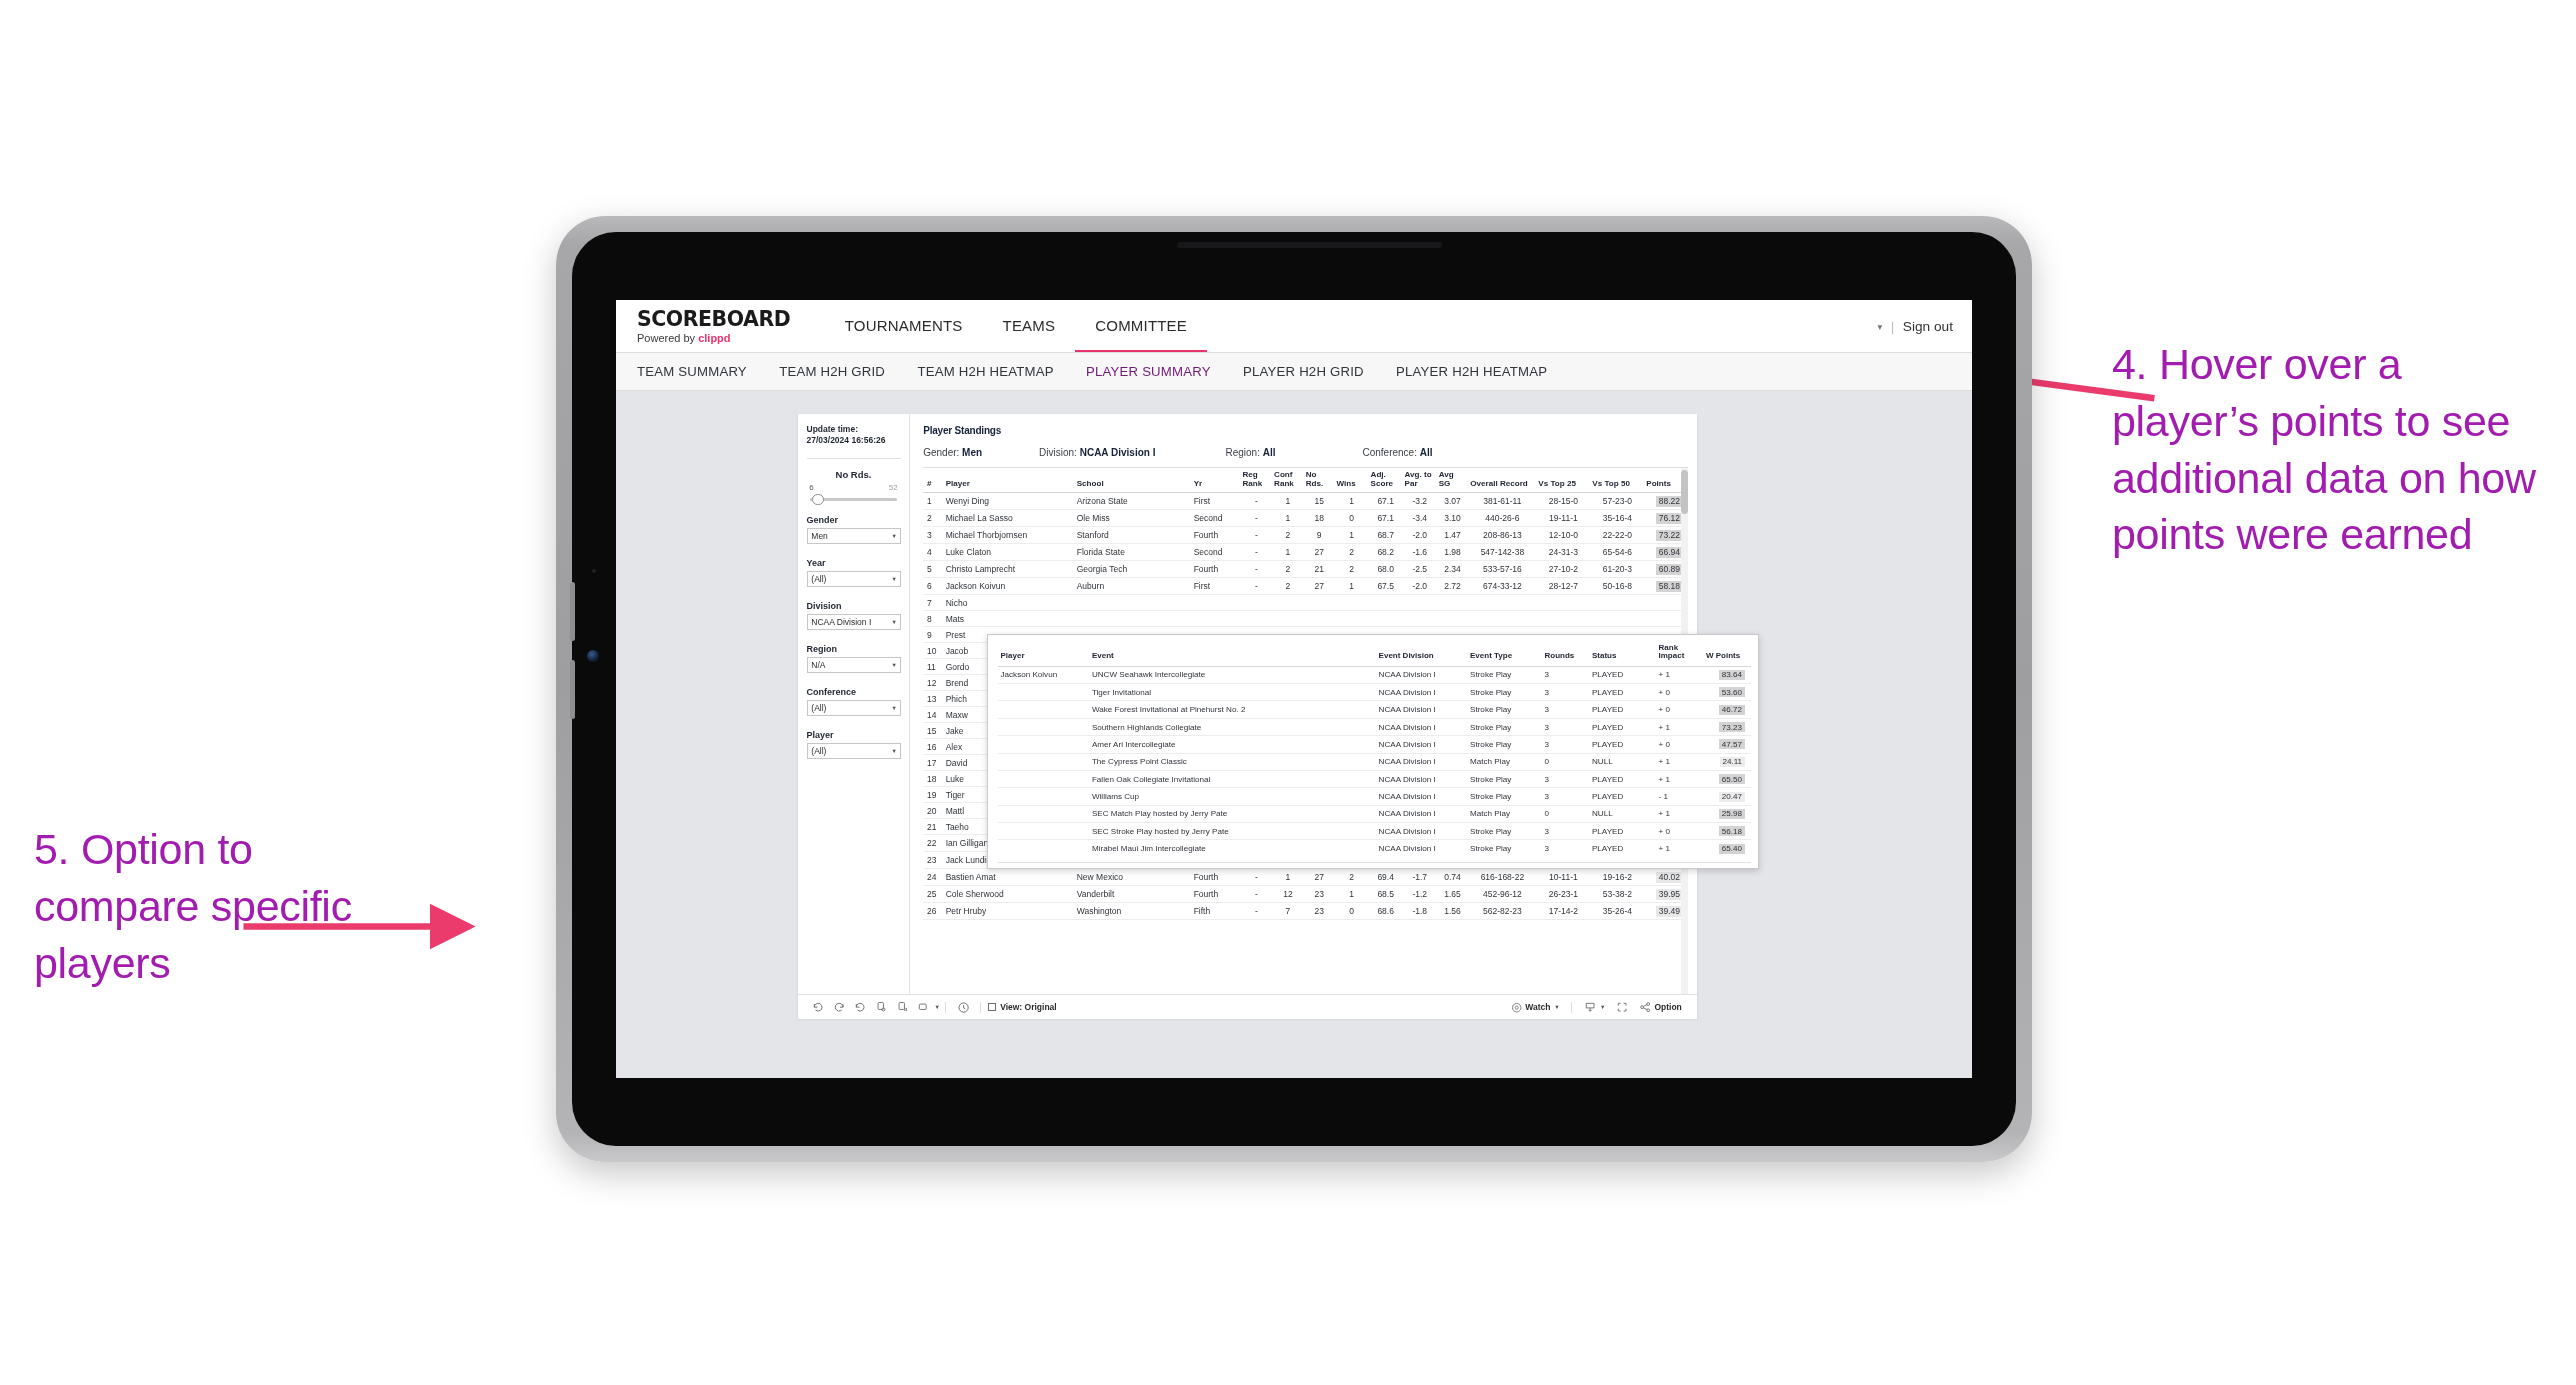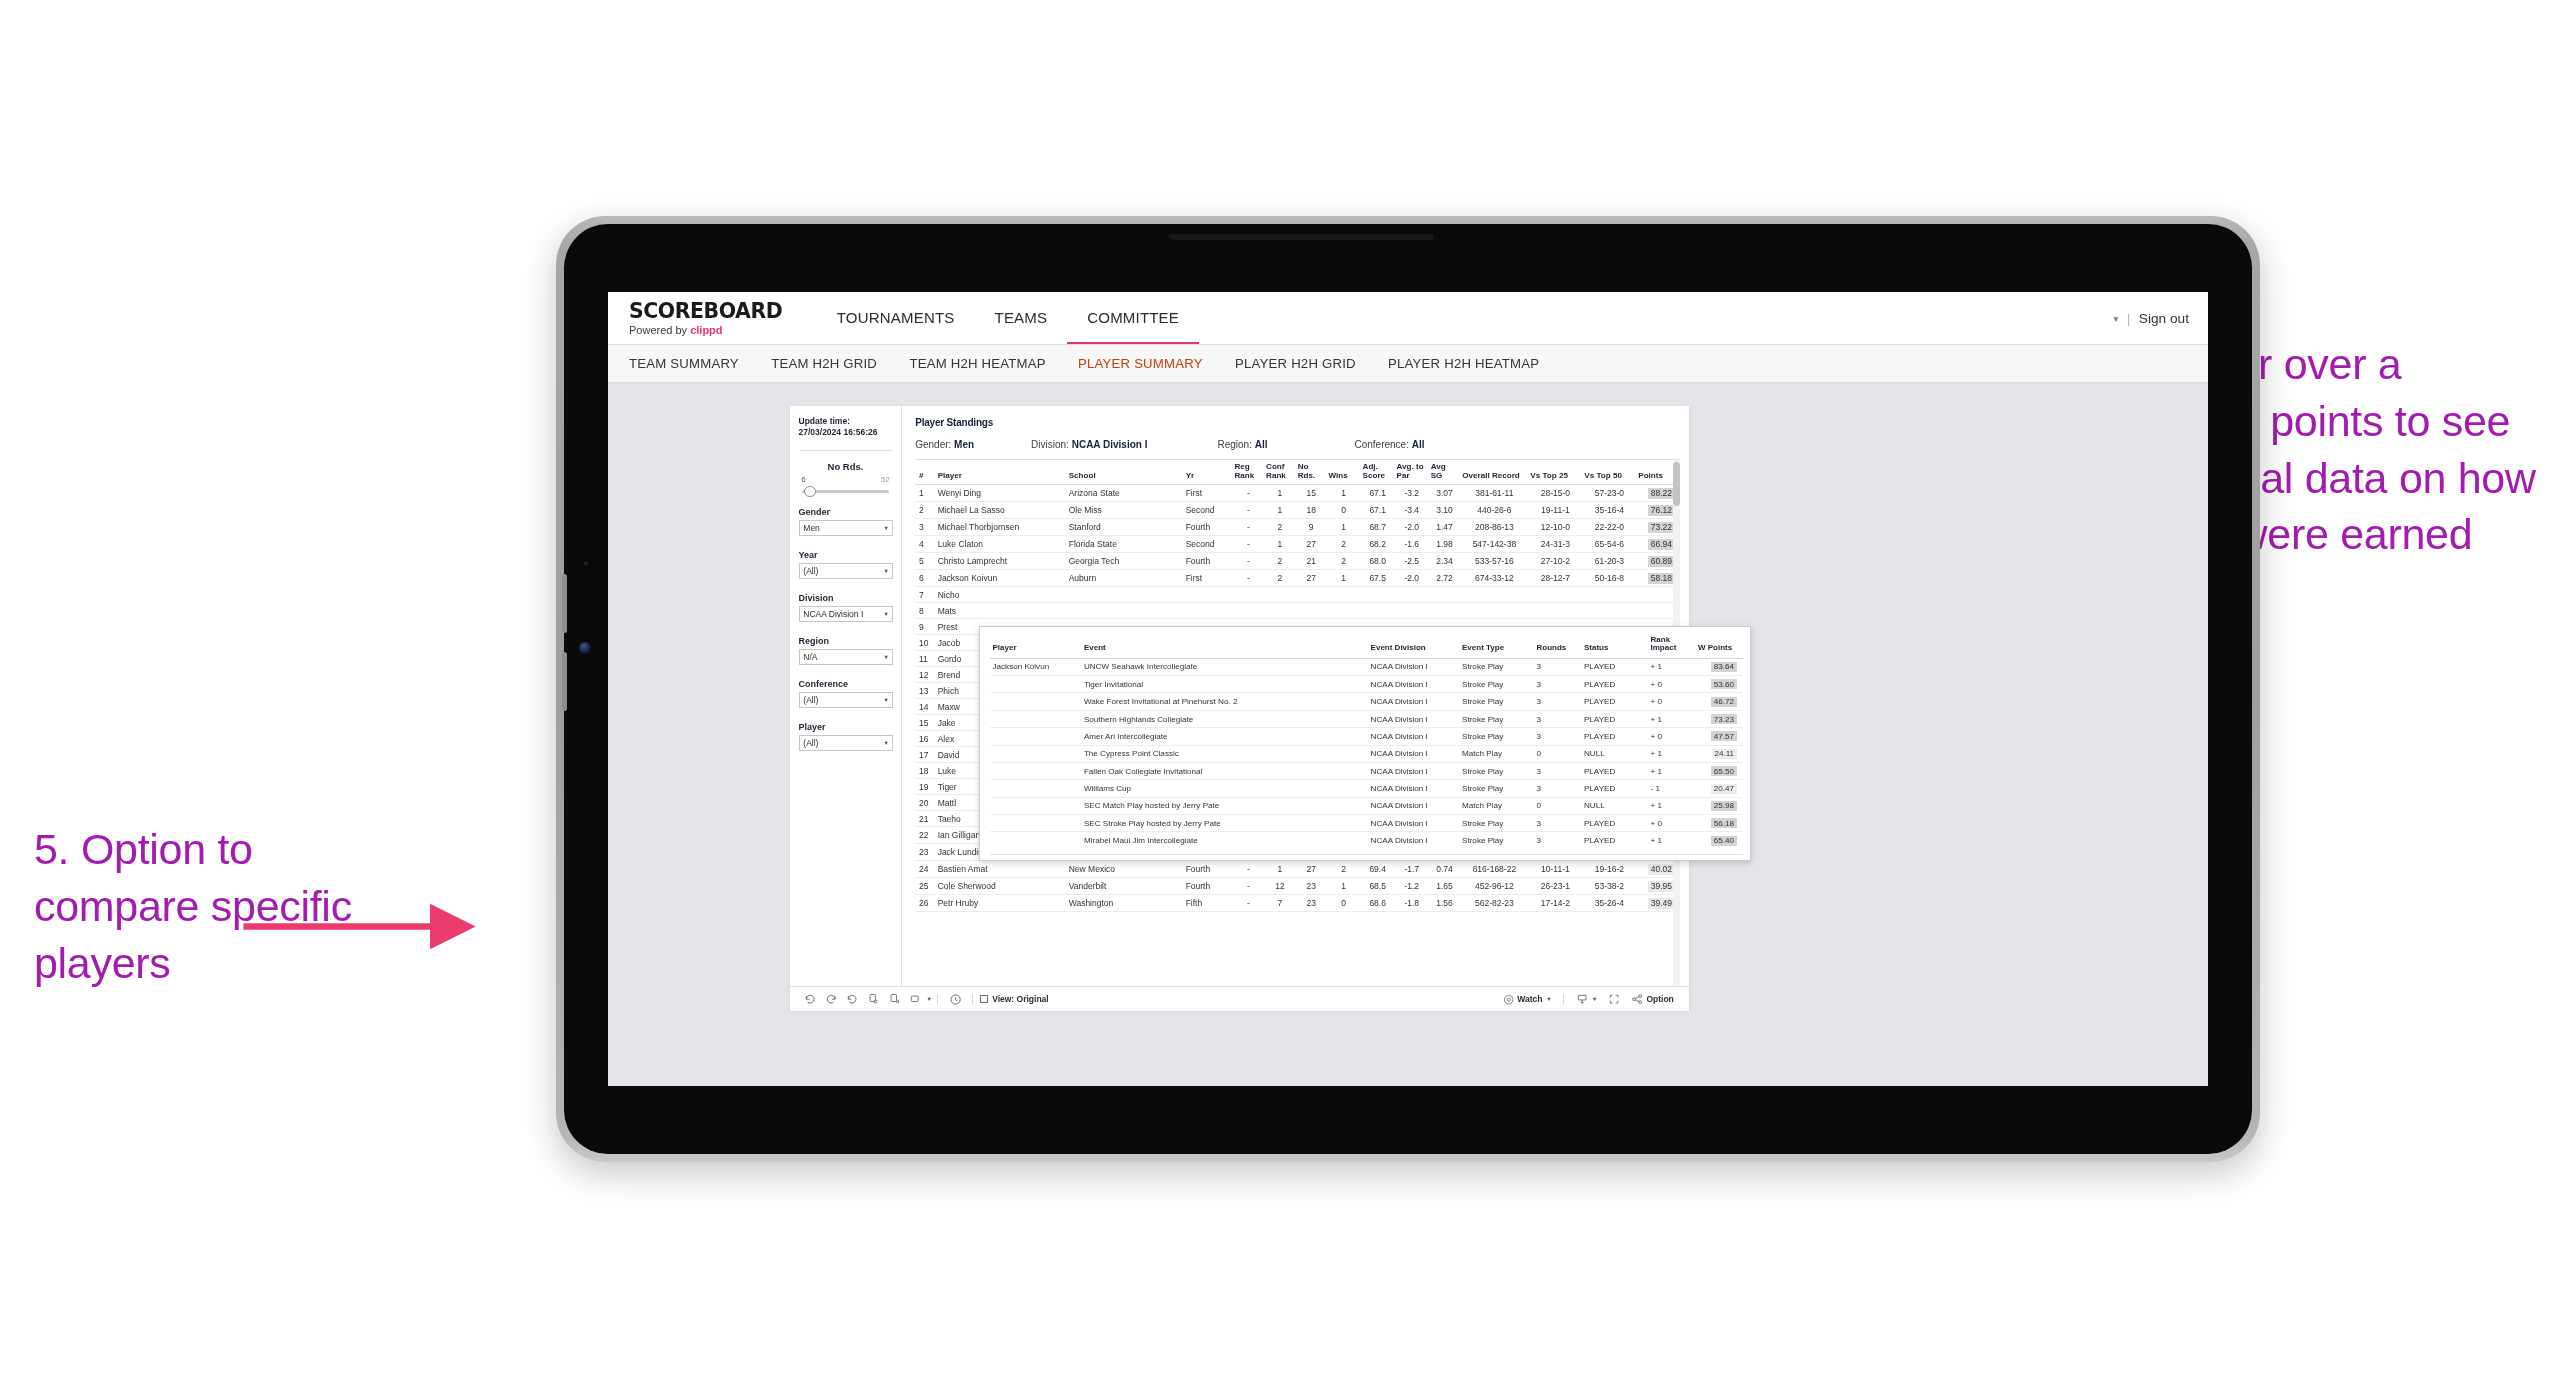--- a/index.html
+++ b/index.html
@@ -23,24 +23,24 @@
   #anno-right { left: 2112px; top: 336px; width: 445px; }
   #anno-left  { left: 34px;  top: 821px; width: 369px; }
 
   .arrow-wrap { position: absolute; }
   #arrow-right { left: 1703px; top: 336px; width: 454px; height: 66px; }
   #arrow-left  { left: 241px;  top: 903px; width: 255px; height: 47px; }
 
   
   #tablet {
     position: absolute; left: 556px; top: 216px;
-    width: 1704px; height: 946px;
+    width: 1476px; height: 946px;
     background: linear-gradient(180deg,#b9b9bb 0%, #a7a7a9 3%, #9e9ea0 50%, #b4b4b6 97%, #c9c9cb 100%);
     border-radius: 49px;
-    padding: 8px;
+    padding: 16px;
     box-shadow: 0 11.4px 34px rgba(0,0,0,0.22);
   }
   #tablet-inner {
     position: relative; width: 100%; height: 100%;
     background: #0a0a0b; border-radius: 44px;
     padding: 68px 44px 68px 44px;
   }
   .tab-btn { position:absolute; background:#1c1c1e; border-radius:2.8px; }
   #btn-a { left: -1.9px; top: 350px; width: 4.7px; height: 59px; background:#8e8e90; }
   #btn-b { left: -1.9px; top: 428px; width: 4.7px; height: 59px; background:#8e8e90; }
@@ -88,21 +88,21 @@
 
   
   #subnav {
     height: 38px; background:#f7f7f8; border-bottom:0.9px solid #dcdcdc;
     display:flex; align-items:center; padding-left: 21px; gap: 0;
   }
   .subnav-item {
     font-size: 13.2px; color:#31353c; padding: 0 20px 0 0; margin-right: 12.3px;
     letter-spacing:0.2px; cursor:pointer; white-space:nowrap;
   }
-  .subnav-item.active { color:#c2410c; }
+  .subnav-item.active { color:#701a75; }
 
   
   #canvas {
     position:relative; height: calc(100% - 91px); background:#e3e5e9;
     padding-top: 23px;
   }
 
   
   #sheet {
     position:absolute; left: 182px; top: 23px;

